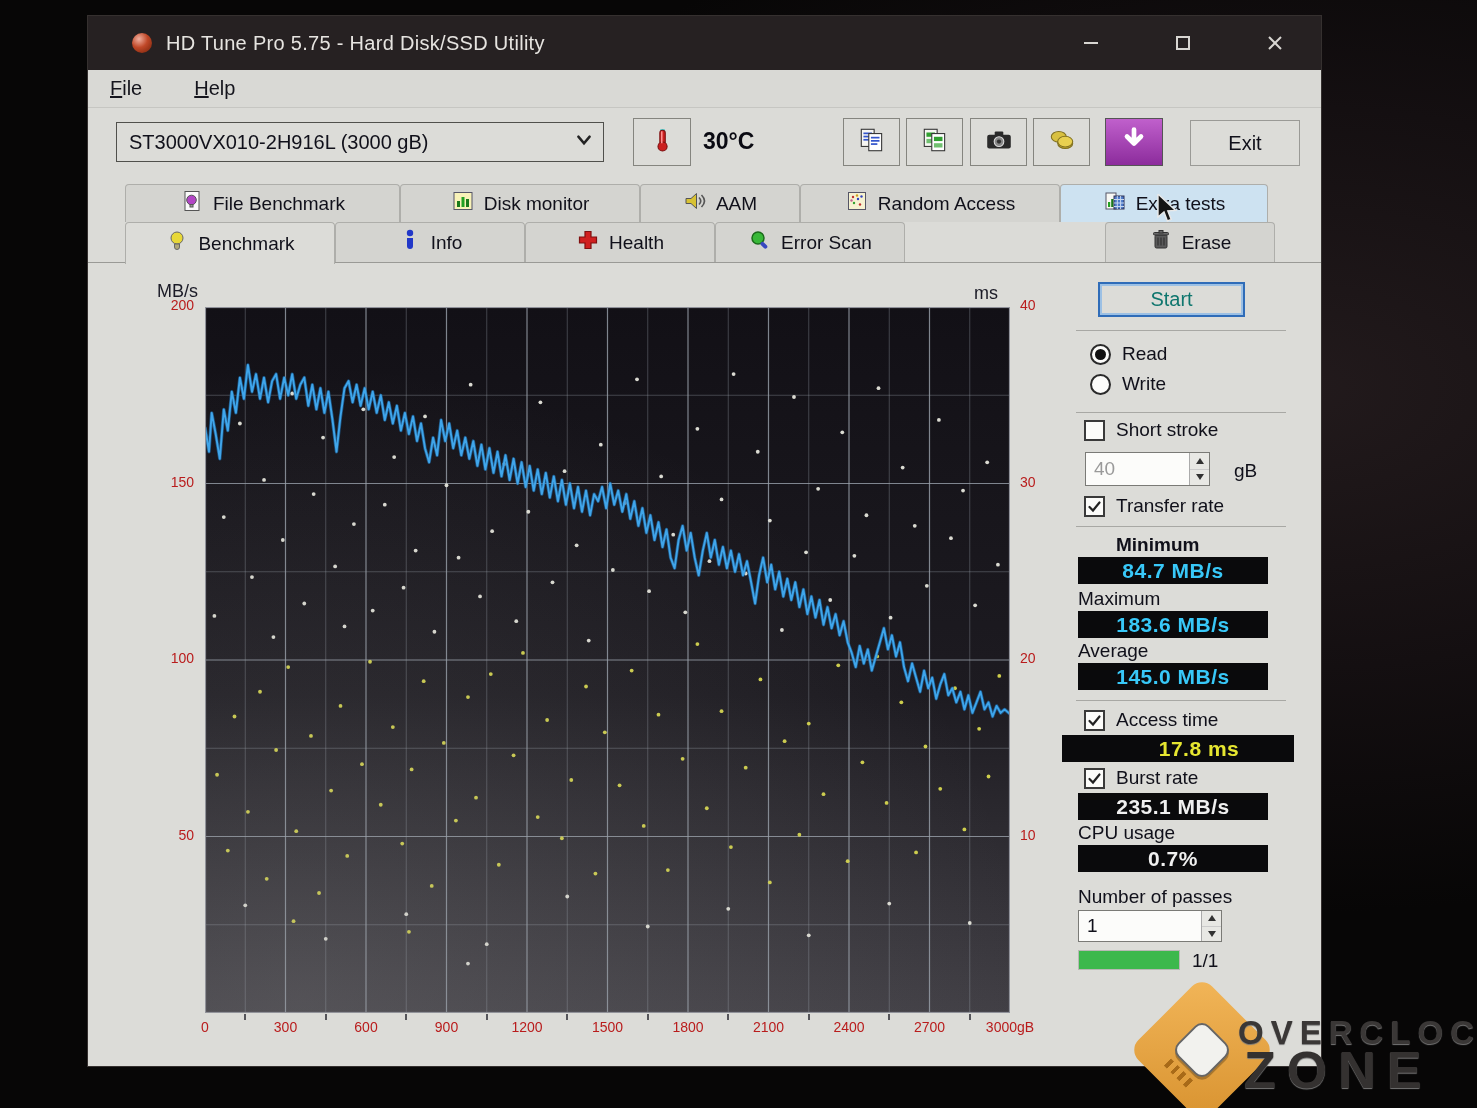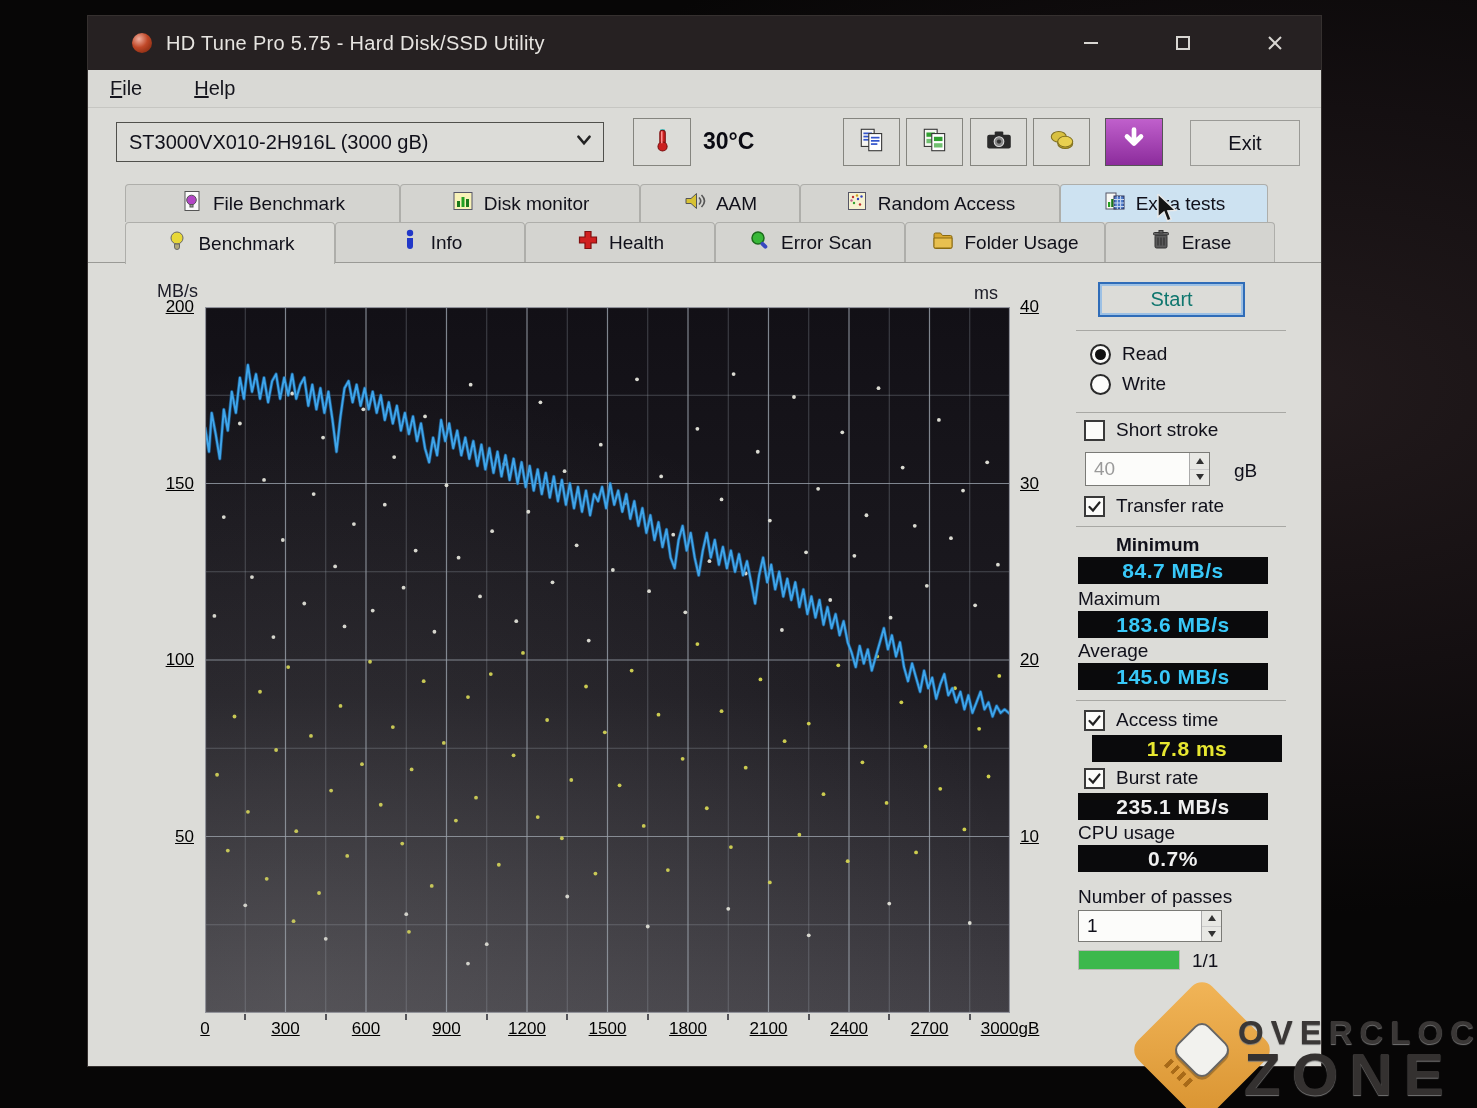--- a/index.html
+++ b/index.html
@@ -39,21 +39,21 @@
      font-size:19px;color:#10101a;background:#d4d4d0;border:1px solid #aeaeaa;border-bottom:none;
      border-top-left-radius:4px;border-top-right-radius:4px;box-sizing:border-box;}
   .tab.row1{top:0;height:38px;}
   .tab.row2{top:38px;height:40px;}
   .tab.active{background:#dcdcd8;height:42px;z-index:3;}
   .tab.hovered{background:#cde2f1;}
   
   .content{position:absolute;left:0;top:246px;width:100%;bottom:0;background:#dcdcd8;
      border-top:1px solid #9a9a96;z-index:1;}
   
-  .tick{position:absolute;font-size:17px;color:#000000;z-index:6;text-decoration:underline;}
+  .tick{position:absolute;font-size:14px;color:#b91c1c;z-index:6;}
   .axis-title{position:absolute;font-size:18px;color:#1a1a26;z-index:6;}
   .xtick{position:absolute;width:2px;height:6px;background:#55555a;z-index:6;}
   
   .start-btn{position:absolute;background:#dcdcd8;border:2px solid #2f6cb8;
      box-shadow:inset 0 0 0 2px #9cc0e4;display:flex;align-items:center;justify-content:center;
      font-size:20px;color:#0f766e;box-sizing:border-box;z-index:6;}
   .sep{position:absolute;height:1px;background:#a8a8a4;z-index:6;}
   .cb-row{position:absolute;display:flex;align-items:center;gap:11px;height:24px;z-index:6;}
   .cb{width:21px;height:21px;background:#fcfcfa;border:2px solid #3a3a3a;box-sizing:border-box;
      display:flex;align-items:center;justify-content:center;}
@@ -81,21 +81,21 @@
   .progress .fill{height:100%;background:#3cb84c;width:0;}
   
   .wm-diamond{position:absolute;left:1150px;top:998px;width:104px;height:104px;transform:rotate(45deg);
      border-radius:14px;background:linear-gradient(135deg,#f2b659,#d8922f);z-index:40;}
   .wm-chip{position:absolute;left:30px;top:30px;width:44px;height:44px;border-radius:10px;
      background:#f2f2ee;border:2px solid #666;box-sizing:border-box;box-shadow:2px 2px 0 rgba(0,0,0,.25);}
   .wm-pins{position:absolute;left:36px;top:80px;width:34px;height:10px;
      background:repeating-linear-gradient(90deg,#a86a18 0 4px,transparent 4px 9px);}
   .wm-text1{position:absolute;left:1238px;top:1014px;font-size:33px;font-weight:bold;letter-spacing:7px;
      color:#3a3736;text-shadow:0 1px 1px #777;z-index:40;}
-  .wm-text2{position:absolute;left:1244px;top:1040px;font-size:60px;font-weight:bold;letter-spacing:11px;
+  .wm-text2{position:absolute;left:1244px;top:1040px;font-size:52px;font-weight:bold;letter-spacing:11px;
      color:#343130;text-shadow:0 1px 1px #777;z-index:40;}
   .cursor{position:absolute;left:1156px;top:194px;z-index:60;}
   #plot{position:absolute;left:117px;top:291px;z-index:4;}
 </style>
 </head>
 <body>
 
 <div class="stage">
   <div class="window" id="win">
 
@@ -268,27 +268,20 @@
               <path d="M9 3.5 h6 v5.5 h5.5 v6 h-5.5 v5.5 h-6 v-5.5 H3.5 v-6 H9z" fill="#d02020" stroke="#801010" stroke-width="1.2"></path>
             </svg></span>
           <span>Health</span>
         </div>
         <div class="tab row2" style="left: 627px; width: 190px;">
           <span><svg width="24" height="24" viewBox="0 0 24 24">
               <circle cx="10" cy="10" r="6" fill="#38b838" stroke="#1a6a1a" stroke-width="1.5"></circle>
               <rect x="14.5" y="13" width="8" height="4" rx="2" transform="rotate(45 14.5 13)" fill="#3848c0"></rect>
             </svg></span>
           <span>Error Scan</span>
-        </div>
-        <div class="tab row2" style="left: 817px; width: 200px;">
-          <span><svg width="24" height="24" viewBox="0 0 24 24">
-              <path d="M3 6.5 a1.5 1.5 0 0 1 1.5-1.5 h5 l2 2.5 h8 a1.5 1.5 0 0 1 1.5 1.5 v10 a1.5 1.5 0 0 1 -1.5 1.5 h-15 a1.5 1.5 0 0 1 -1.5 -1.5z" fill="#d8a830" stroke="#8a6a10"></path>
-              <path d="M3 10 h18 v8.5 a1.5 1.5 0 0 1 -1.5 1.5 h-15 a1.5 1.5 0 0 1 -1.5 -1.5z" fill="#e8c050" stroke="#8a6a10"></path>
-            </svg></span>
-          <span>Folder Usage</span>
         </div>
         <div class="tab row2" style="left: 1017px; width: 170px;">
           <span><svg width="24" height="24" viewBox="0 0 24 24">
               <rect x="6" y="7" width="12" height="13" rx="1.5" fill="#5a5a5a" stroke="#333"></rect>
               <rect x="4.5" y="4.5" width="15" height="2.5" rx="1" fill="#6a6a6a" stroke="#333"></rect>
               <rect x="10" y="2.5" width="4" height="2.5" fill="#6a6a6a" stroke="#333"></rect>
               <path d="M9 9.5 v8 M12 9.5 v8 M15 9.5 v8" stroke="#333" stroke-width="1.2"></path>
             </svg></span>
           <span>Erase</span>
         </div>
@@ -544,21 +537,21 @@
     <div class="sep" style="left:988px;top:684px;width:210px;"></div>
 
     <div class="cb-row" style="left:996px;top:692px;">
       <span class="cb">
           <svg width="15" height="15" viewBox="0 0 15 15">
             <path d="M2.5 8 L6 11.5 L12.5 3.5" stroke="#222" stroke-width="2.2" fill="none" stroke-linecap="round"></path>
           </svg>
         </span>
       <span class="cb-label">Access time</span>
     </div>
-    <div class="val yellow" style="left:1004px;top:719px;">17.8 ms</div>
+    <div class="val yellow" style="left:974px;top:719px;padding-left:42px;">17.8 ms</div>
 
     <div class="cb-row" style="left:996px;top:750px;">
       <span class="cb">
           <svg width="15" height="15" viewBox="0 0 15 15">
             <path d="M2.5 8 L6 11.5 L12.5 3.5" stroke="#222" stroke-width="2.2" fill="none" stroke-linecap="round"></path>
           </svg>
         </span>
       <span class="cb-label">Burst rate</span>
     </div>
     <div class="val white" style="left:990px;top:777px;">235.1 MB/s</div>

